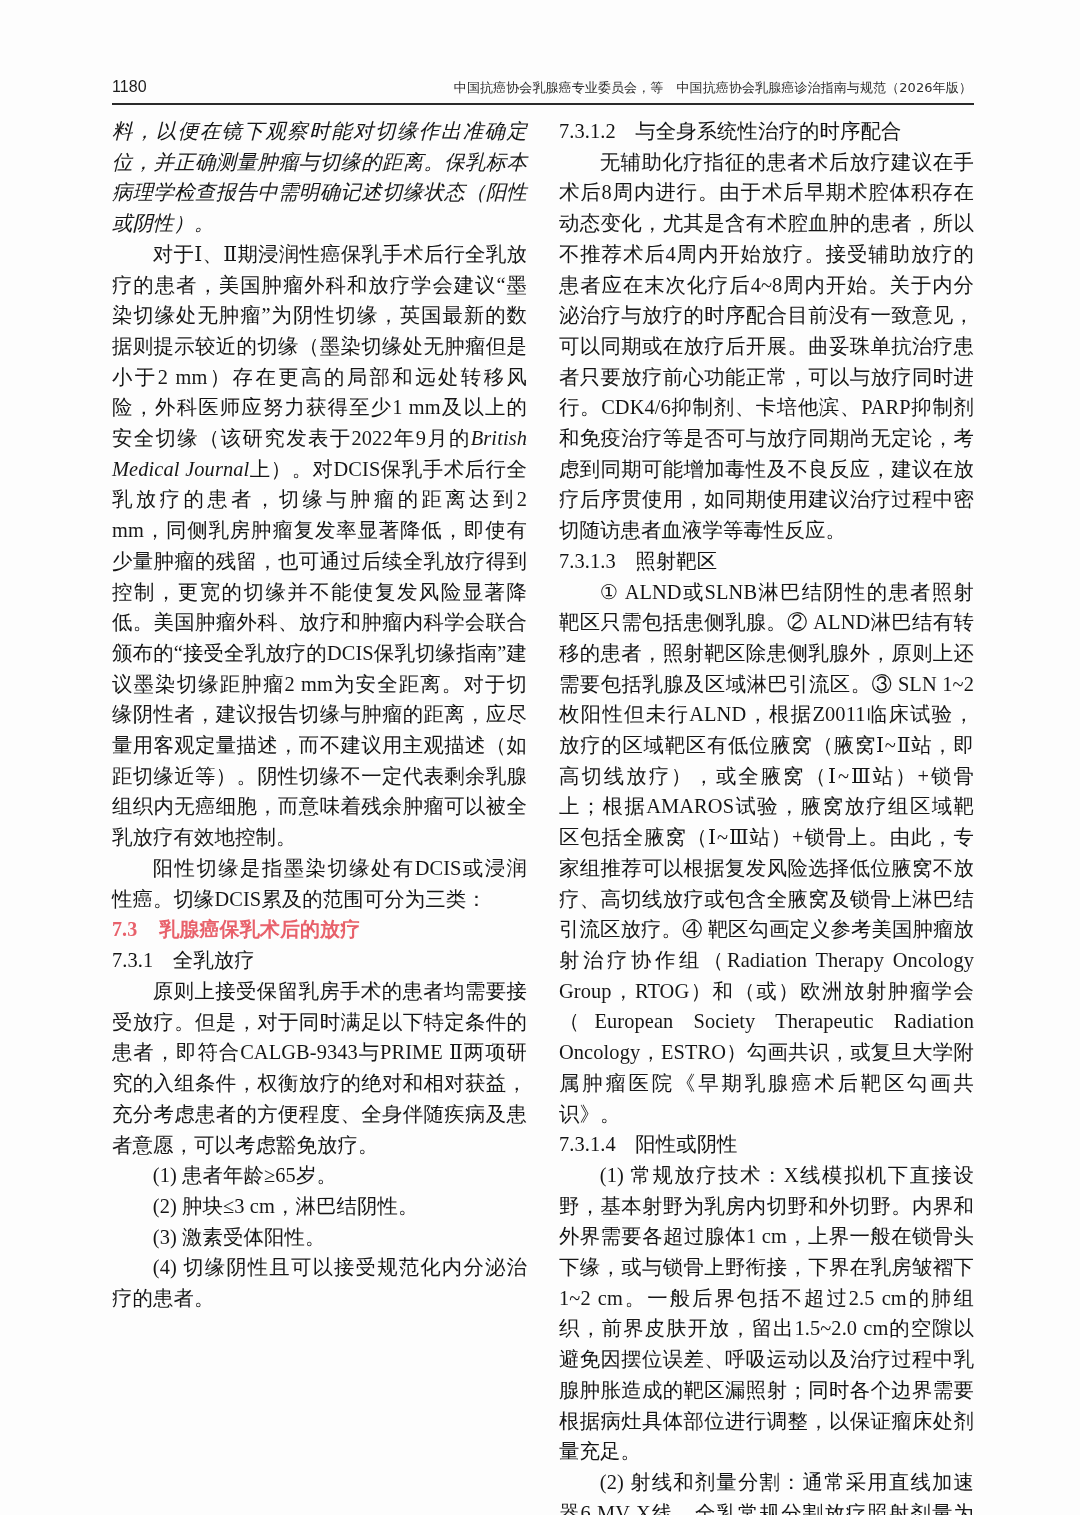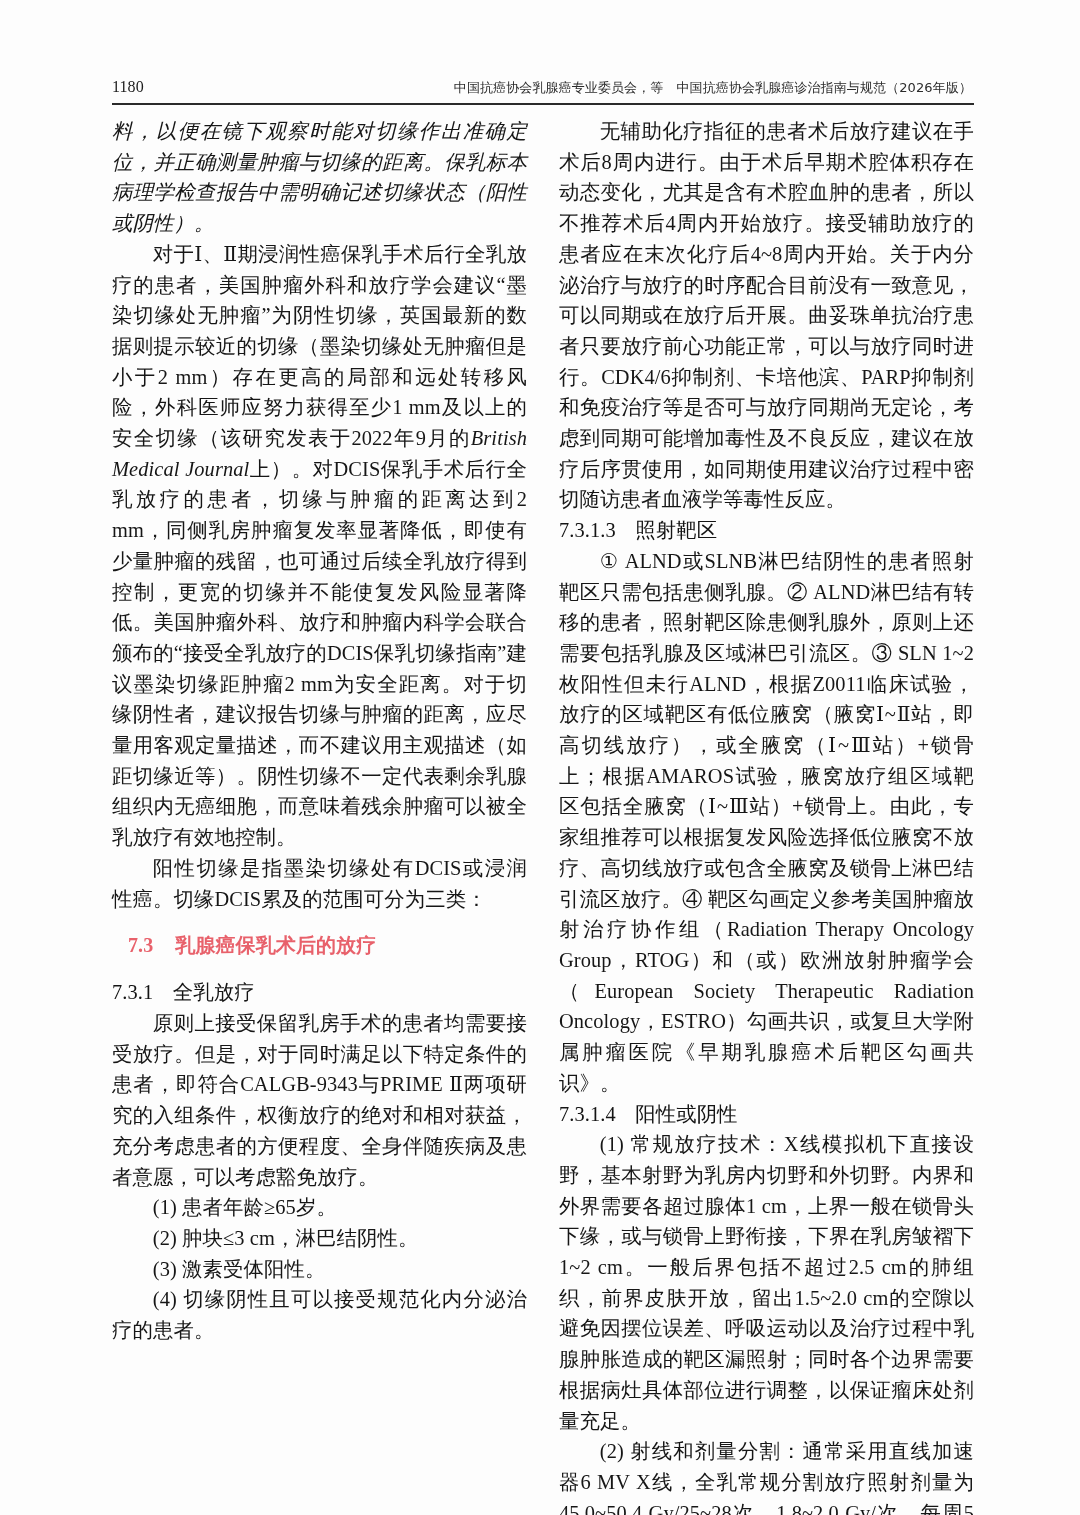--- a/index.html
+++ b/index.html
@@ -32,21 +32,21 @@
     width: 862px;
     display: flex;
     align-items: baseline;
     justify-content: space-between;
     font-family: "DejaVu Sans", "Liberation Sans", sans-serif;
     font-size: 13.5px;
     color: #2b2b2b;
     letter-spacing: 0.1px;
   }
   .runhead .folio {
-    font-family: Liberation Serif, serif;
+    font-family: Liberation Sans, sans-serif;
     font-size: 16px;
     color: #1c1c1c;
   }
   .runhead .rh-text {
     font-size: 13px;
     white-space: nowrap;
     padding-right: 2px;
   }
   .rh-rule {
     position: absolute;
@@ -92,21 +92,21 @@
     line-height: 30.7px;
     text-indent: 0;
     color: #141414;
     white-space: nowrap;
   }
   .subhead .num { font-family: "Liberation Serif", serif; }
   .subhead .gap { display: inline-block; width: 0.95em; }
 
   
   .redhead {
-    margin: 16px;
+    margin: 0;
     font-size: 20px;
     line-height: 31px;
     font-weight: bold;
     color: #e8616b;
     text-indent: 0;
     white-space: nowrap;
     font-family: "Liberation Serif", "DejaVu Serif", serif;
   }
   .redhead .gap { display: inline-block; width: 1.1em; }
 
@@ -144,20 +144,21 @@
 
       <p class="indent">(1) 患者年龄≥65岁。</p>
       <p class="indent">(2) 肿块≤3 cm，淋巴结阴性。</p>
       <p class="indent">(3) 激素受体阳性。</p>
       <p class="indent">(4) 切缘阴性且可以接受规范化内分泌治疗的患者。</p>
 
     </div>
 
     <div class="col">
 
+      <p class="subhead"><span class="num">7.3.1.2</span><span class="gap"></span><span>与全身系统性治疗的时序配合</span></p>
 
       <p class="indent">无辅助化疗指征的患者术后放疗建议在手术后8周内进行。由于术后早期术腔体积存在动态变化，尤其是含有术腔血肿的患者，所以不推荐术后4周内开始放疗。接受辅助放疗的患者应在末次化疗后4~8周内开始。关于内分泌治疗与放疗的时序配合目前没有一致意见，可以同期或在放疗后开展。曲妥珠单抗治疗患者只要放疗前心功能正常，可以与放疗同时进行。CDK4/6抑制剂、卡培他滨、PARP抑制剂和免疫治疗等是否可与放疗同期尚无定论，考虑到同期可能增加毒性及不良反应，建议在放疗后序贯使用，如同期使用建议治疗过程中密切随访患者血液学等毒性反应。</p>
 
       <p class="subhead"><span class="num">7.3.1.3</span><span class="gap"></span><span>照射靶区</span></p>
 
       <p class="indent">① ALND或SLNB淋巴结阴性的患者照射靶区只需包括患侧乳腺。② ALND淋巴结有转移的患者，照射靶区除患侧乳腺外，原则上还需要包括乳腺及区域淋巴引流区。③ SLN 1~2枚阳性但未行ALND，根据Z0011临床试验，放疗的区域靶区有低位腋窝（腋窝Ⅰ~Ⅱ站，即高切线放疗），或全腋窝（Ⅰ~Ⅲ站）+锁骨上；根据AMAROS试验，腋窝放疗组区域靶区包括全腋窝（Ⅰ~Ⅲ站）+锁骨上。由此，专家组推荐可以根据复发风险选择低位腋窝不放疗、高切线放疗或包含全腋窝及锁骨上淋巴结引流区放疗。④ 靶区勾画定义参考美国肿瘤放射治疗协作组（Radiation Therapy Oncology Group，RTOG）和（或）欧洲放射肿瘤学会（European Society Therapeutic Radiation Oncology，ESTRO）勾画共识，或复旦大学附属肿瘤医院《早期乳腺癌术后靶区勾画共识》。</p>
 
       <p class="subhead"><span class="num">7.3.1.4</span><span class="gap"></span><span>阳性或阴性</span></p>
 
       <p class="indent">(1) 常规放疗技术：X线模拟机下直接设野，基本射野为乳房内切野和外切野。内界和外界需要各超过腺体1 cm，上界一般在锁骨头下缘，或与锁骨上野衔接，下界在乳房皱褶下1~2 cm。一般后界包括不超过2.5 cm的肺组织，前界皮肤开放，留出1.5~2.0 cm的空隙以避免因摆位误差、呼吸运动以及治疗过程中乳腺肿胀造成的靶区漏照射；同时各个边界需要根据病灶具体部位进行调整，以保证瘤床处剂量充足。</p>

